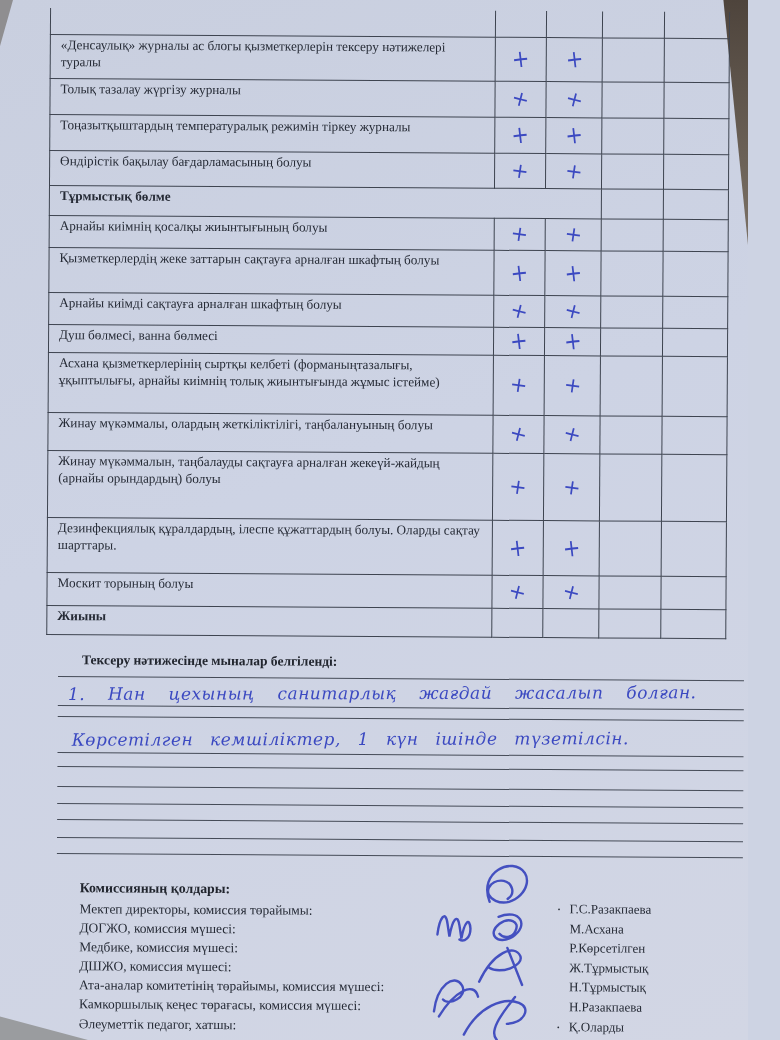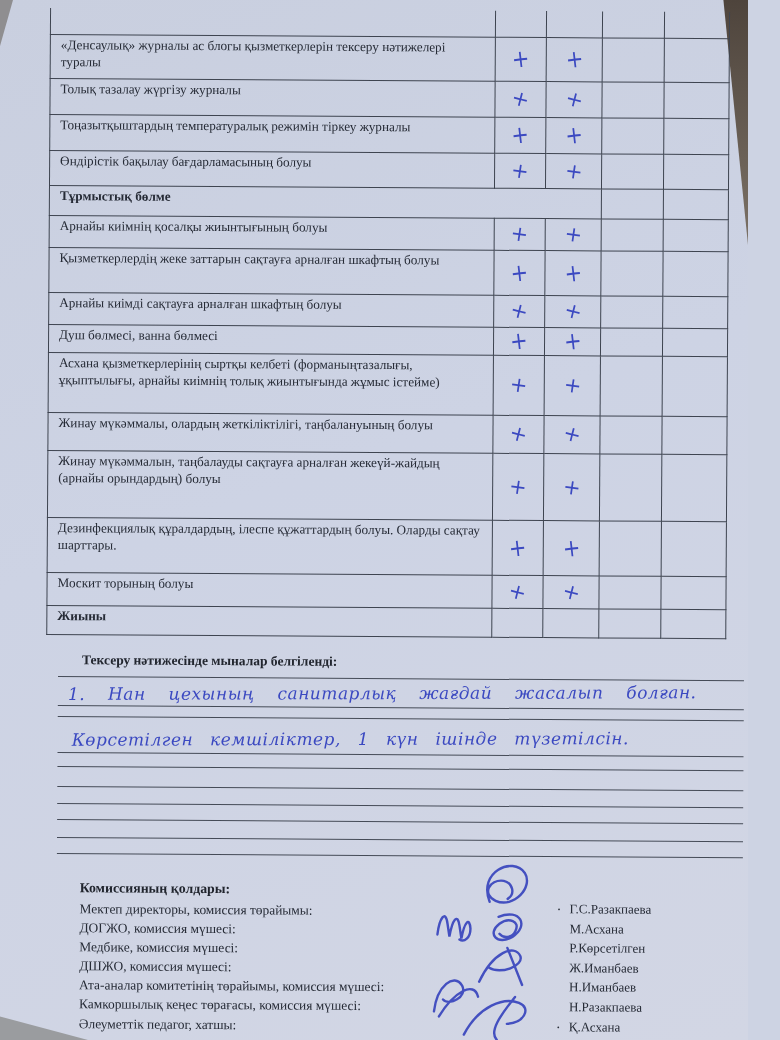--- a/index.html
+++ b/index.html
@@ -208,24 +208,24 @@
       <div class="role">ДШЖО, комиссия мүшесі:</div>
       <div class="role">Ата-аналар комитетінің төрайымы, комиссия мүшесі:</div>
       <div class="role">Камкоршылық кеңес төрағасы, комиссия мүшесі:</div>
       <div class="role">Әлеуметтік педагог, хатшы:</div>
     </div>
 
     <div class="names">
       <div class="name">Г.С.Разакпаева</div>
       <div class="name">М.Асхана</div>
       <div class="name">Р.Көрсетілген</div>
-      <div class="name">Ж.Иманбаев</div>
-      <div class="name">Н.Иманбаев</div>
+      <div class="name">Ж.Тұрмыстық</div>
+      <div class="name">Н.Тұрмыстық</div>
       <div class="name">Н.Разакпаева</div>
-      <div class="name">Қ.Асхана</div>
+      <div class="name">Қ.Оларды</div>
     </div>
 
     <span class="dot dot1">·</span>
     <span class="dot dot2">·</span>
 
     <svg class="sigs" width="150" height="187" viewBox="0 0 150 187">
       <path d="M70,46 C58,16 93,0 105,17 C114,31 94,53 76,45 C62,39 69,23 84,25 C93,27 96,38 88,43"></path>
       <path d="M18,79 C20,62 26,54 28,68 L30,81 C33,64 38,57 40,70 L42,83 C45,66 50,61 51,73 C51,82 45,87 40,84"></path>
       <path d="M79,61 C101,52 110,70 93,81 C78,90 67,78 80,68 C89,61 101,65 96,75 C93,82 84,83 80,78"></path>
       <path d="M60,126 C74,96 95,88 101,100 C105,110 81,119 70,112 M88,92 L103,129"></path>

